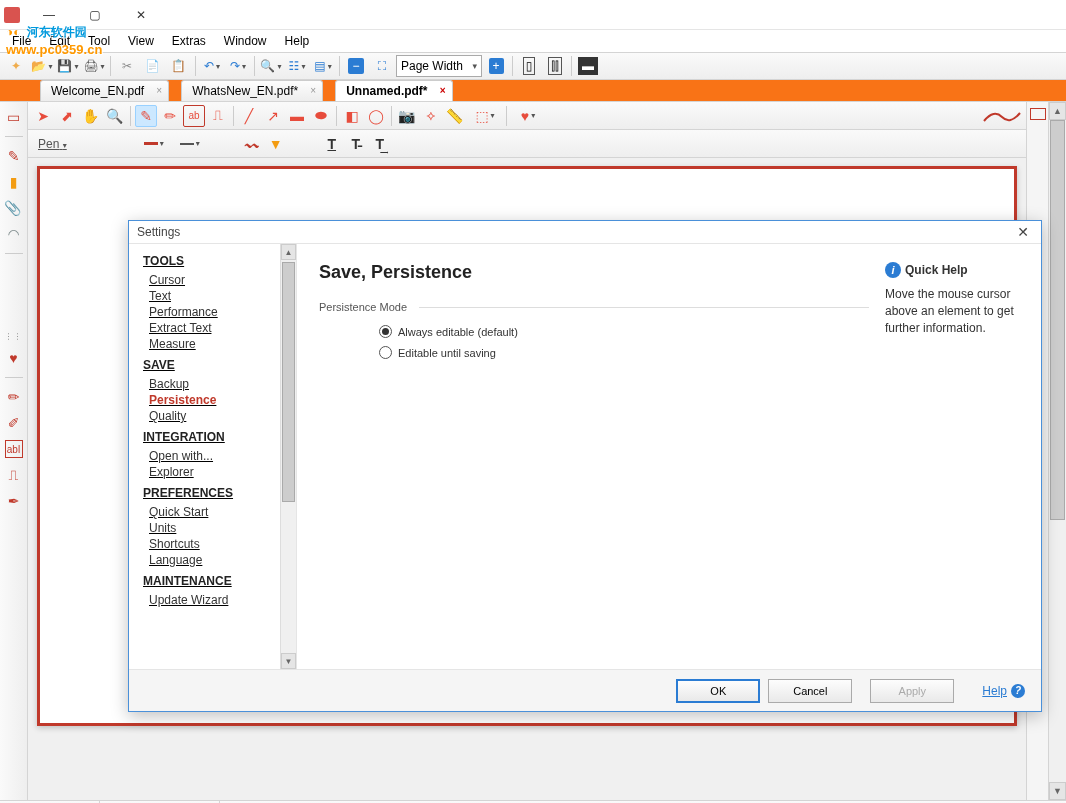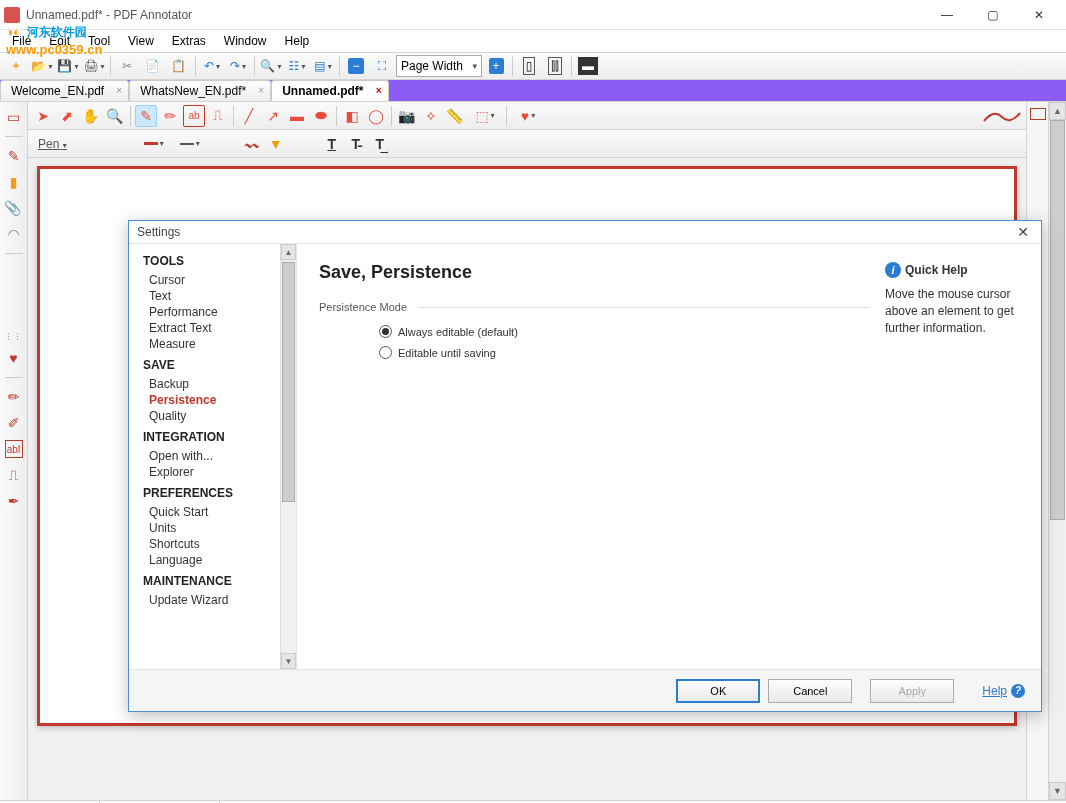--- a/index.html
+++ b/index.html
@@ -24,21 +24,21 @@
   
   
   .toolbar-main { height: 28px; border-top: 1px solid #d4d4d4; border-bottom: 1px solid #d4d4d4; background: linear-gradient(#fafafa,#eee); display: flex; align-items: center; padding: 0 4px; gap: 2px; }
   .tb-btn { min-width: 24px; height: 24px; display: flex; align-items: center; justify-content: center; cursor: default; border-radius: 2px; }
   .tb-sep { width: 1px; height: 20px; background: #ccc; margin: 0 2px; }
   .tb-btn.dropdown::after { content: "▾"; font-size: 8px; color: #555; margin-left: 2px; }
   .zoom-select { height: 22px; border: 1px solid #aaa; background: #fff; padding: 0 18px 0 4px; position: relative; display: flex; align-items: center; min-width: 86px; }
   .zoom-select::after { content: "▾"; position: absolute; right: 4px; font-size: 9px; color: #555; }
   
   
-  .doc-tabs { height: 22px; background: #8b5cf6; display: flex; align-items: flex-end; gap: 0; border-bottom: 1px solid #d4d4d4; position: relative; }
+  .doc-tabs { height: 22px; background: #f97316; display: flex; align-items: flex-end; padding-left: 40px; gap: 12px; border-bottom: 1px solid #d4d4d4; position: relative; }
   .doc-tab { padding: 3px 24px 3px 10px; background: linear-gradient(#fdfdfd,#ededed); border: 1px solid #ccc; border-bottom: none; cursor: default; position: relative; border-radius: 3px 3px 0 0; }
   .doc-tab.active { background: #fff; font-weight: bold; }
   .doc-tab .close-x { position: absolute; right: 6px; top: 4px; font-size: 10px; color: #999; }
   .doc-tab.active .close-x { color: #c00; }
   
   
   .main-area { display: flex; height: 698px; }
   
   
   .sidebar-left { width: 28px; background: linear-gradient(to right,#fafafa,#eee); border-right: 1px solid #d4d4d4; display: flex; flex-direction: column; align-items: center; padding-top: 6px; gap: 8px; position: relative; }
@@ -78,21 +78,21 @@
   
   
   .dialog-backdrop { position: absolute; inset: 0; z-index: 100; }
   .dialog { position: absolute; left: 128px; top: 220px; width: 914px; height: 492px; background: #fff; border: 1px solid #4a90d9; box-shadow: 0 4px 16px rgba(0,0,0,0.25); display: flex; flex-direction: column; }
   .dialog-title { height: 22px; display: flex; align-items: center; padding: 0 8px; color: #444; }
   .dialog-title .spacer { flex: 1; }
   .dialog-close { width: 20px; height: 20px; display: flex; align-items: center; justify-content: center; font-size: 14px; cursor: default; }
   .dialog-body { flex: 1; display: flex; border-top: 1px solid #e5e5e5; }
   
   .dlg-sidebar { width: 168px; border-right: 1px solid #e5e5e5; padding: 10px 0 10px 14px; overflow-y: auto; position: relative; }
-  .dlg-sidebar-inner { padding-right: 20px; }
+  .dlg-sidebar-inner { padding-right: 20px; text-decoration: underline; }
   .dlg-cat { font-weight: bold; color: #222; margin-top: 6px; margin-bottom: 4px; font-size: 12px; }
   .dlg-cat:first-child { margin-top: 0; }
   .dlg-item { padding: 1px 0 1px 6px; color: #333; cursor: default; font-size: 12px; }
   .dlg-item.selected { color: #c0392b; font-weight: bold; }
   .dlg-scroll { position: absolute; right: 0; top: 0; bottom: 0; width: 16px; background: #f0f0f0; border-left: 1px solid #ddd; }
   .dlg-scroll-btn { height: 16px; background: #e5e5e5; border: 1px solid #ccc; font-size: 8px; color: #666; display: flex; align-items: center; justify-content: center; }
   .dlg-scroll-thumb { position: absolute; left: 1px; right: 1px; top: 18px; height: 240px; background: #cdcdcd; border: 1px solid #aaa; }
   
   .dlg-main { flex: 1; padding: 18px 22px; display: flex; }
   .dlg-content { flex: 1; }
@@ -122,21 +122,20 @@
 </head>
 <body>
 
 <div class="watermark">
   <div class="wm-logo"><span class="orange">◑◐</span> <span>河东软件园</span></div>
   <div class="wm-url">www.pc0359.cn</div>
 </div>
 
 <div class="titlebar">
   <div class="titlebar-icon"></div>
-  <div class="titlebar-text">Unnamed.pdf* - PDF Annotator</div>
   <div class="win-controls">
     <div class="win-btn">—</div>
     <div class="win-btn">▢</div>
     <div class="win-btn close">✕</div>
   </div>
 </div>
 
 <div class="menubar">
   <div class="menu-item">File</div>
   <div class="menu-item">Edit</div>

